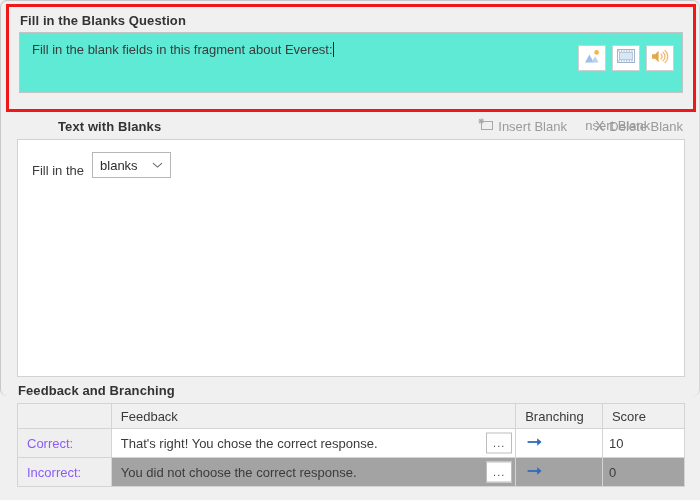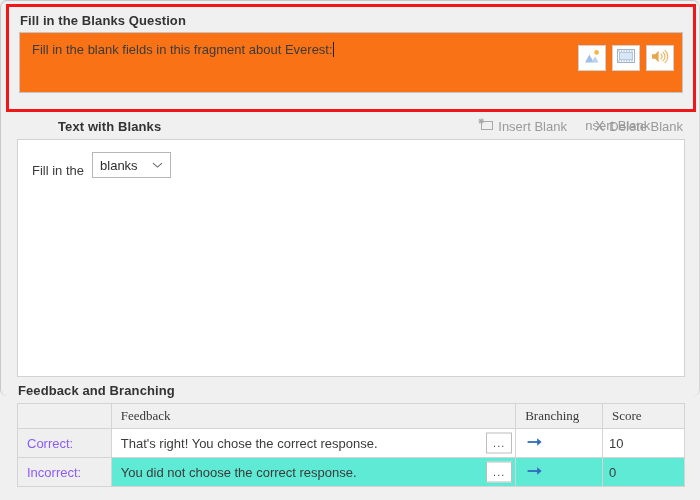--- a/index.html
+++ b/index.html
@@ -42,21 +42,21 @@
     white-space: nowrap;
   }
 
   
   #question-title { left: 19px; top: 12px; }
 
   .qbox {
     position: absolute;
     left: 18px; top: 31px;
     width: 664px; height: 61px;
-    background: #f97316;
+    background: #5eead4;
     border: 1px solid #c4c4c4;
     text-align: right;
   }
   .qtext {
     position: absolute;
     left: 12px; top: 9px;
     font-size: 13px;
     color: #3b3b3b;
     white-space: nowrap;
   }
@@ -159,29 +159,29 @@
   .fb-table th, .fb-table td {
     border: 1px solid #d4d4d4;
     padding: 0;
     height: 25px;
     color: #3b3b3b;
     font-weight: normal;
     text-align: left;
     vertical-align: middle;
     background: #ffffff;
   }
-  .fb-table th { background: #f0f0f0; color: #3a3a3a; font-family: Liberation Serif, serif; }
+  .fb-table th { background: #f0f0f0; color: #3a3a3a; }
   .fb-table th.c0 { width: 80px; }
   .fb-table th.c1 { width: 345px; }
   .fb-table th.c2 { width: 74px; }
   .fb-table th.c3 { width: 70px; }
   .fb-table .pad { padding-left: 9px; }
 
   tr.row-correct td   { background:#ffffff; height: 29px; }
-  tr.row-incorrect td { background:#5eead4; height: 29px; }
+  tr.row-incorrect td { background:#a3a3a3; height: 29px; }
   td.rowlabel { background: #efefef !important; padding-left: 9px; color:#8b5cf6; }
   td.fbcell { position: relative; padding-left: 9px; padding-right: 18px; }
 
   .ellipsis-btn {
     position: absolute;
     right: 3px; top: 50%;
     transform: translateY(-50%);
     width: 26px; height: 21px;
     border: 1px solid #bdbdbd;
     background: #ffffff;

